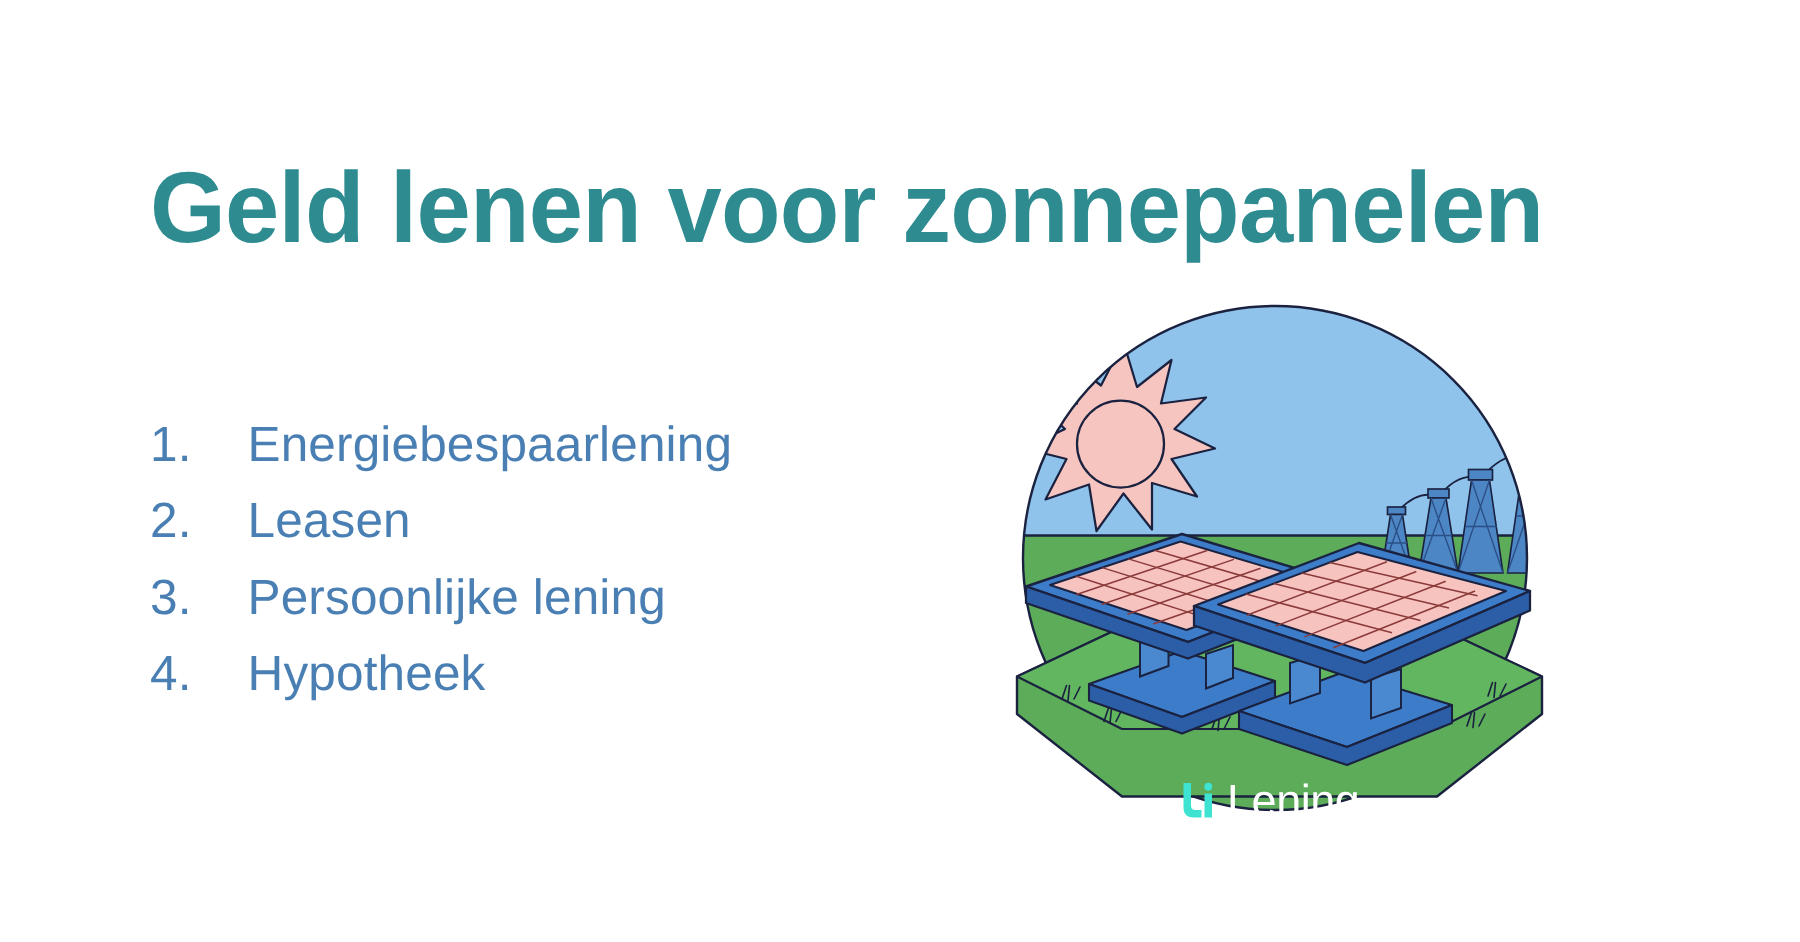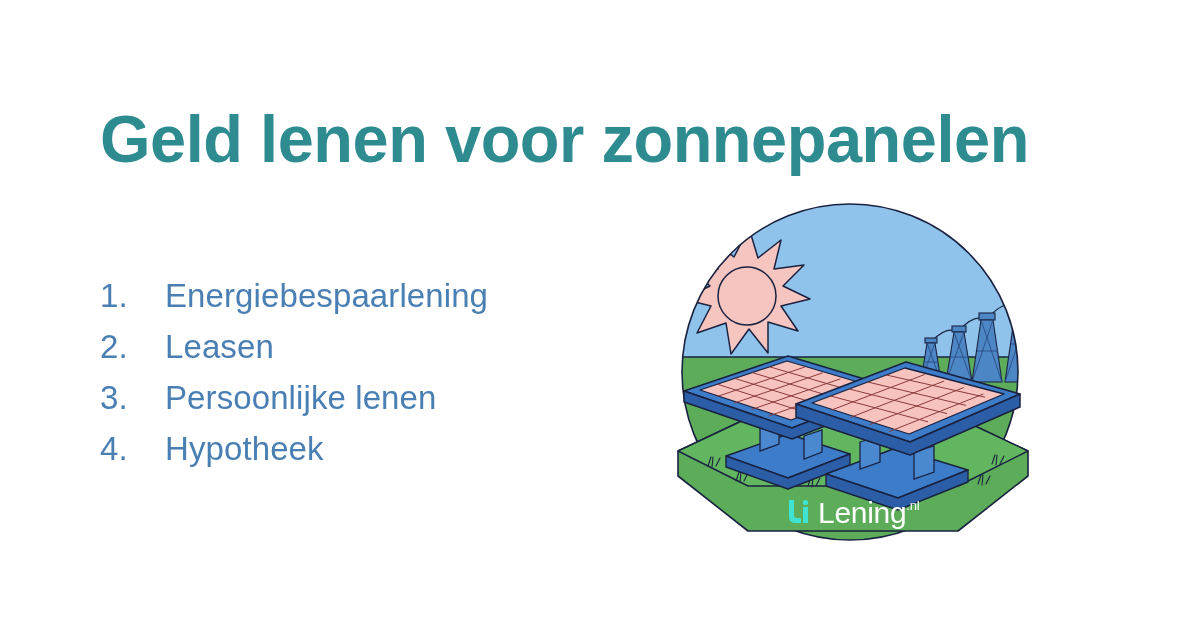--- a/index.html
+++ b/index.html
@@ -75,23 +75,23 @@
   .illustration svg {
     display: block;
     width: 100%;
     height: 100%;
   }
 
   
   .logo {
     position: absolute;
     left: 786px;
-    top: 498px;
+    top: 510px;
     display: flex;
-    align-items: flex-start;
+    align-items: flex-end;
     height: 40px;
   }
   .logo-mark {
     width: 26px;
     height: 30px;
     margin-right: 6px;
     flex: 0 0 auto;
   }
   .logo-word {
     font-family: "Liberation Sans", sans-serif;
@@ -121,21 +121,21 @@
       <span class="list-label">Energiebespaarlening</span>
     </div>
 
     <div class="list-row">
       <span class="list-num">2.</span>
       <span class="list-label">Leasen</span>
     </div>
 
     <div class="list-row">
       <span class="list-num">3.</span>
-      <span class="list-label">Persoonlijke lenen</span>
+      <span class="list-label">Persoonlijke lening</span>
     </div>
 
     <div class="list-row">
       <span class="list-num">4.</span>
       <span class="list-label">Hypotheek</span>
     </div>
 
   </div>
 
   <div class="illustration">

